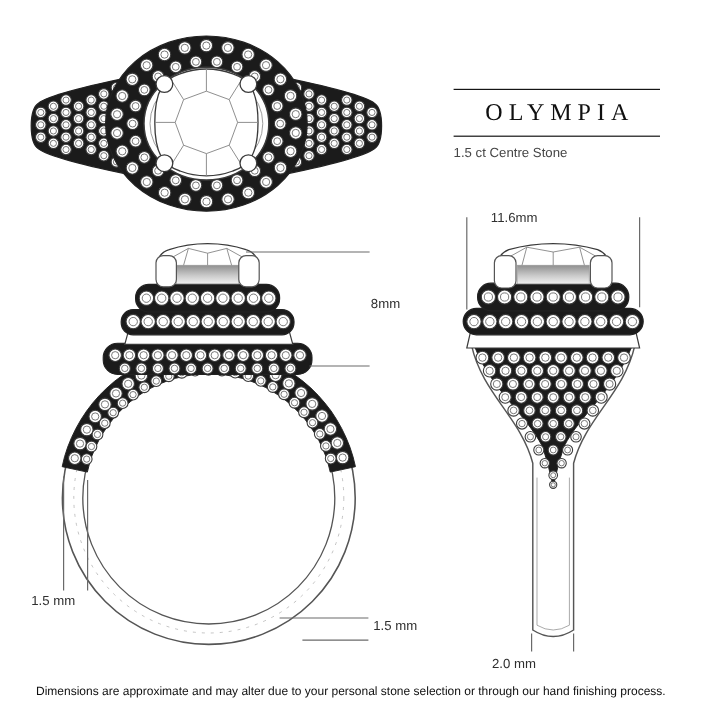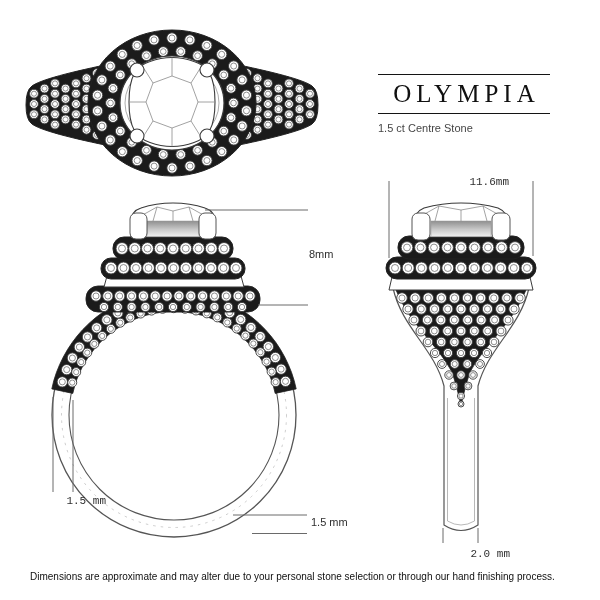--- a/index.html
+++ b/index.html
@@ -1,23 +1,23 @@
 <!DOCTYPE html>
 <html><head>
 <meta charset="utf-8">
 <style>
   html,body{margin:0;padding:0;background:#fff;}
   #stage{position:relative;width:600px;height:600px;background:#fff;overflow:hidden;
          font-family:"Liberation Sans",sans-serif;}
   #drawing{position:absolute;left:0;top:0;width:600px;height:600px;}
   .dim-label{position:absolute;font-size:11px;color:#2f2f2f;white-space:nowrap;}
-  .centered{text-align:right;font-family:Liberation Mono, monospace;}
+  .centered{text-align:left;}
   .title-block{position:absolute;left:378px;top:74px;width:172px;}
   .tb-line{border-top:1.6px solid #141414;height:0;}
-  .tb-title{font-family:"Liberation Serif",serif;font-size:25px;line-height:38px;
+  .tb-title{font-family:"Liberation Serif",serif;font-size:20px;line-height:38px;
             letter-spacing:5px;text-indent:5px;text-align:center;color:#101010;}
   .tb-sub{font-size:11px;color:#464646;margin-top:8px;}
   .disclaimer{position:absolute;left:30px;top:571px;width:565px;font-size:10px;
               color:#101010;white-space:nowrap;}
 </style>
 </head>
 <body>
 
 <div id="stage">
 

